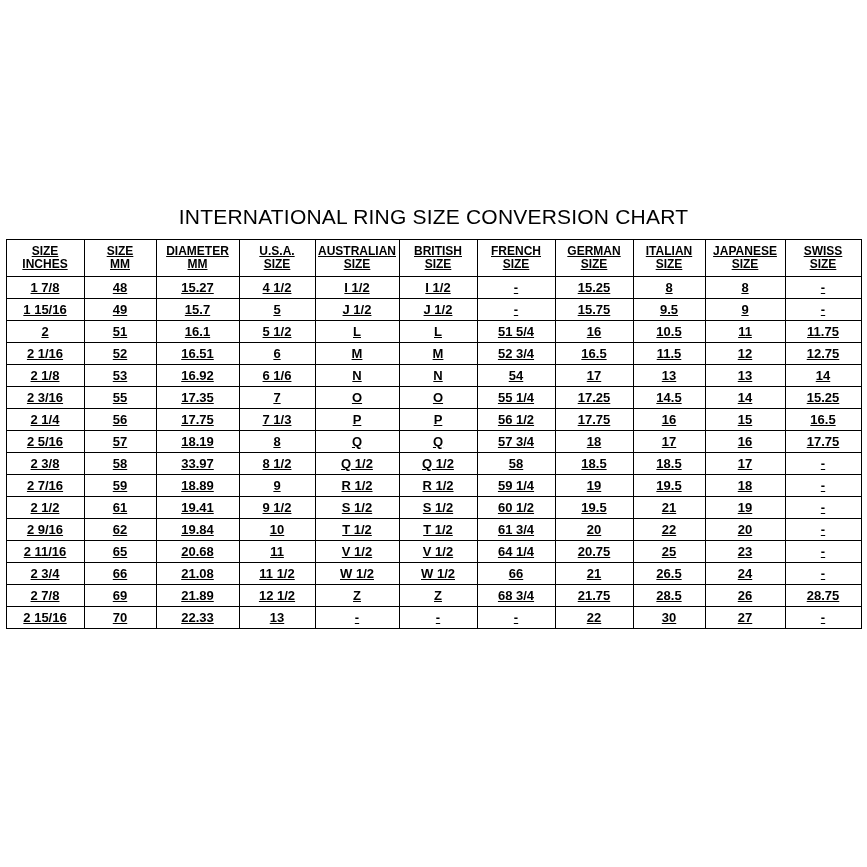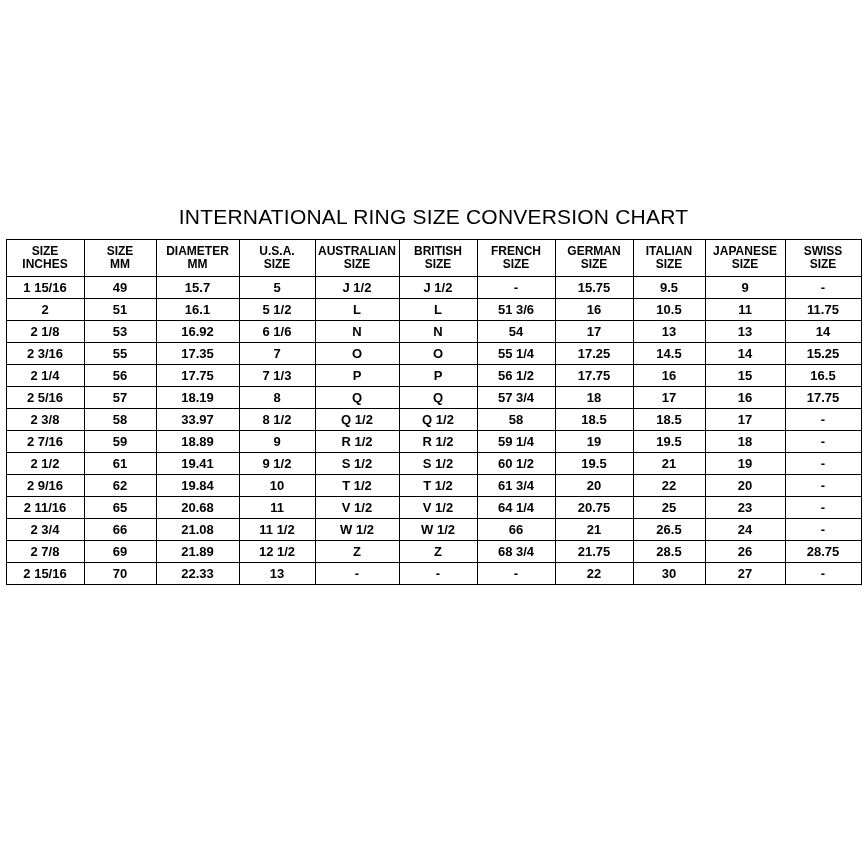--- a/index.html
+++ b/index.html
@@ -29,20 +29,21 @@
     margin: 0 0 10px 0;
     font-family: "Liberation Sans", sans-serif;
   }
   table.ring-table {
     border-collapse: collapse;
     table-layout: fixed;
     width: 855px;
     margin: 4px auto;
     font-size: 12.5px;
     font-weight: bold;
+    text-decoration: underline;
   }
   table.ring-table th,
   table.ring-table td {
     border: 1px solid #000000;
     text-align: center;
     padding: 0;
     line-height: 1.05;
   }
   table.ring-table thead th {
     height: 34px;
@@ -133,44 +134,70 @@
           <span class="hl">SIZE</span>
         </th>
         <th>
           <span class="hl">SWISS</span>
           <span class="hl">SIZE</span>
         </th>
       </tr>
     </thead>
     <tbody id="table-body">
         <tr>
+          <td>1 7/8</td>
+          <td>48</td>
+          <td>15.27</td>
+          <td>4 1/2</td>
+          <td>I 1/2</td>
+          <td>I 1/2</td>
+          <td>-</td>
+          <td>15.25</td>
+          <td>8</td>
+          <td>8</td>
+          <td>-</td>
+        </tr>
+        <tr>
           <td>1 15/16</td>
           <td>49</td>
           <td>15.7</td>
           <td>5</td>
           <td>J 1/2</td>
           <td>J 1/2</td>
           <td>-</td>
           <td>15.75</td>
           <td>9.5</td>
           <td>9</td>
           <td>-</td>
         </tr>
         <tr>
           <td>2</td>
           <td>51</td>
           <td>16.1</td>
           <td>5 1/2</td>
           <td>L</td>
           <td>L</td>
-          <td>51 3/6</td>
+          <td>51 5/4</td>
           <td>16</td>
           <td>10.5</td>
           <td>11</td>
           <td>11.75</td>
+        </tr>
+        <tr>
+          <td>2 1/16</td>
+          <td>52</td>
+          <td>16.51</td>
+          <td>6</td>
+          <td>M</td>
+          <td>M</td>
+          <td>52 3/4</td>
+          <td>16.5</td>
+          <td>11.5</td>
+          <td>12</td>
+          <td>12.75</td>
         </tr>
         <tr>
           <td>2 1/8</td>
           <td>53</td>
           <td>16.92</td>
           <td>6 1/6</td>
           <td>N</td>
           <td>N</td>
           <td>54</td>
           <td>17</td>

